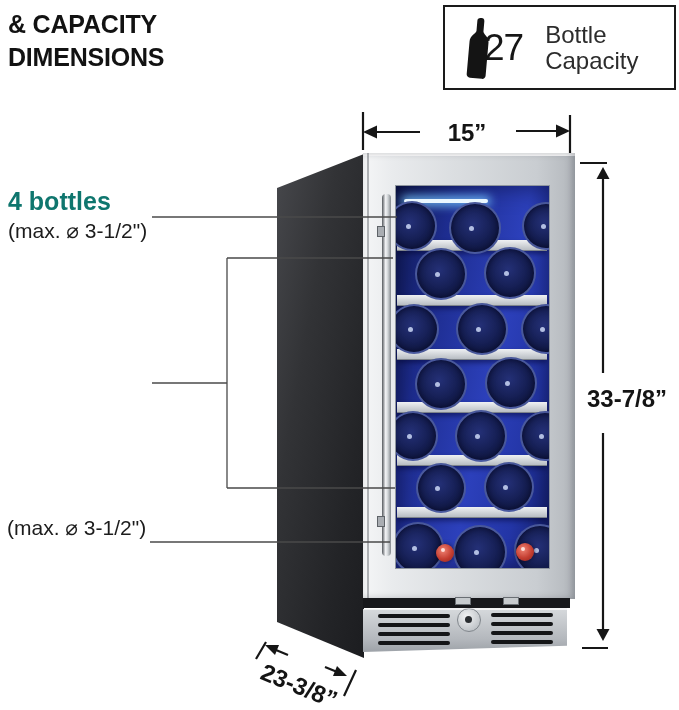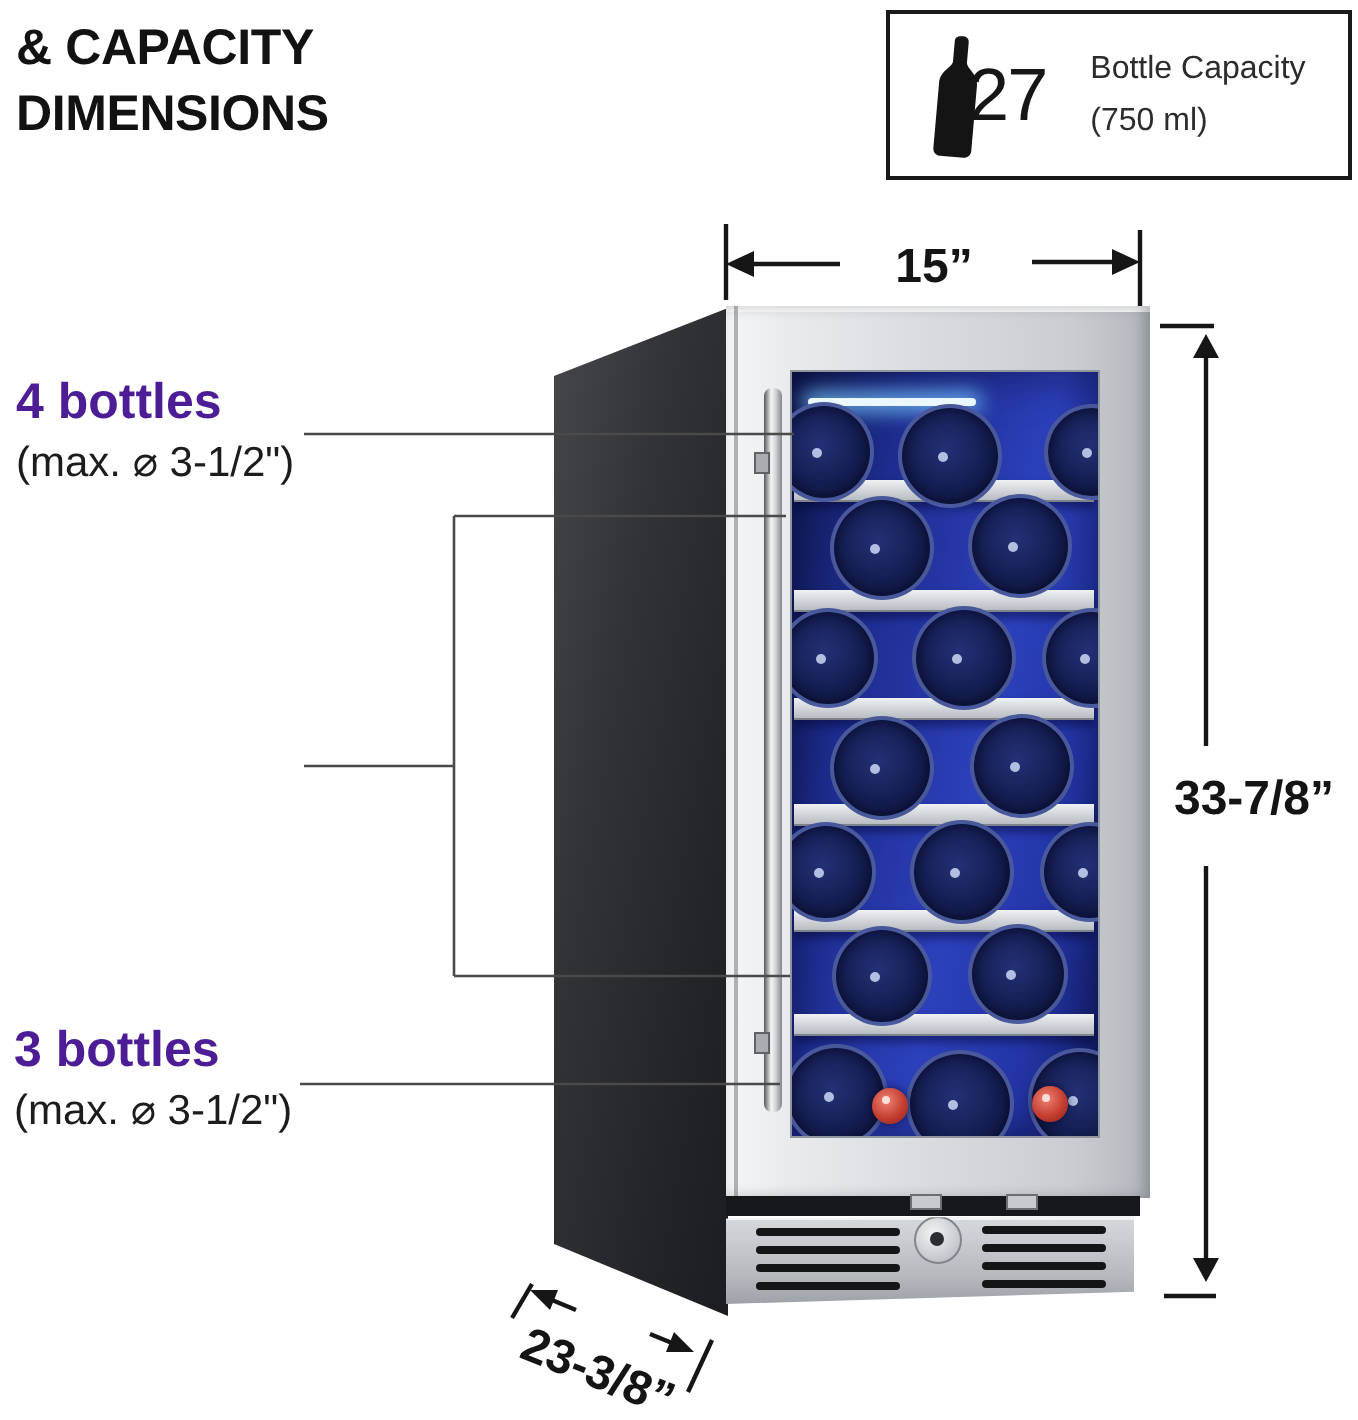--- a/index.html
+++ b/index.html
@@ -9,25 +9,25 @@
   
   .title{position:absolute;left:8px;top:8px;font-size:25px;line-height:33px;
          font-weight:800;letter-spacing:-0.2px;color:#121212;}
   .title div{white-space:nowrap;}
 
   
   .badge{position:absolute;left:443px;top:5px;width:229px;height:81px;
          border:2px solid #1a1a1a;background:#fff;display:flex;align-items:center;}
   .badge .bottle-wrap{margin-left:20px;width:28px;height:62px;position:relative;flex:0 0 auto;}
   .badge .count{font-size:37px;font-weight:400;color:#161616;margin-left:-9px;letter-spacing:-1px;}
-  .badge .btext{margin-left:22px;font-size:16px;line-height:26px;color:#2c2c2c;}
+  .badge .btext{margin-left:22px;font-size:24px;line-height:26px;color:#2c2c2c;}
 
   
   .cap-label{position:absolute;}
-  .cap-label .name{display:block;font-size:25px;font-weight:700;color:#4c1d95;line-height:27px;}
+  .cap-label .name{display:block;font-size:25px;font-weight:700;color:#0f766e;line-height:27px;}
   .cap-label .detail{display:block;font-size:21px;font-weight:400;color:#1c1c1c;margin-top:4px;}
   #label-top{left:8px;top:188px;}
   #label-mid{left:3px;top:353px;}
   #label-bot{left:7px;top:512px;}
 
   
   svg.overlay{position:absolute;left:0;top:0;pointer-events:none;}
   .ptr{stroke:#4a4a4a;stroke-width:1.3;fill:none;}
   .dim{stroke:#161616;stroke-width:2.2;fill:none;}
   .dimhead{fill:#161616;stroke:none;}
@@ -89,30 +89,28 @@
 
   <div class="badge">
     <div class="bottle-wrap">
       <svg width="28" height="62" viewBox="0 0 28 62">
         <path d="M14,1 c2,0 3,1 3,3 l0,10 c0,3 6,5 6,11 l0,33 c0,2 -1.5,3.5 -3.5,3.5 l-12,0 c-2,0 -3.5,-1.5 -3.5,-3.5 l0,-33 c0,-6 6,-8 6,-11 l0,-10 c0,-2 1,-3 4,-3 z" fill="#141414" transform="rotate(5 14 31)"></path>
       </svg>
     </div>
     <div class="count">27</div>
     <div class="btext">
       <div>Bottle Capacity</div>
-      <div>(750 ml)</div>
     </div>
   </div>
 
   <div class="cap-label" id="label-top">
     <span class="name">4 bottles</span>
     <span class="detail">(max. ⌀ 3-1/2")</span>
   </div>
   <div class="cap-label" id="label-bot">
-    <span class="name">3 bottles</span>
     <span class="detail">(max. ⌀ 3-1/2")</span>
   </div>
 
   <div id="cooler">
     <div class="side"></div>
     <div class="front">
       <div class="door-edge"></div>
     </div>
 
     <div class="glass">

